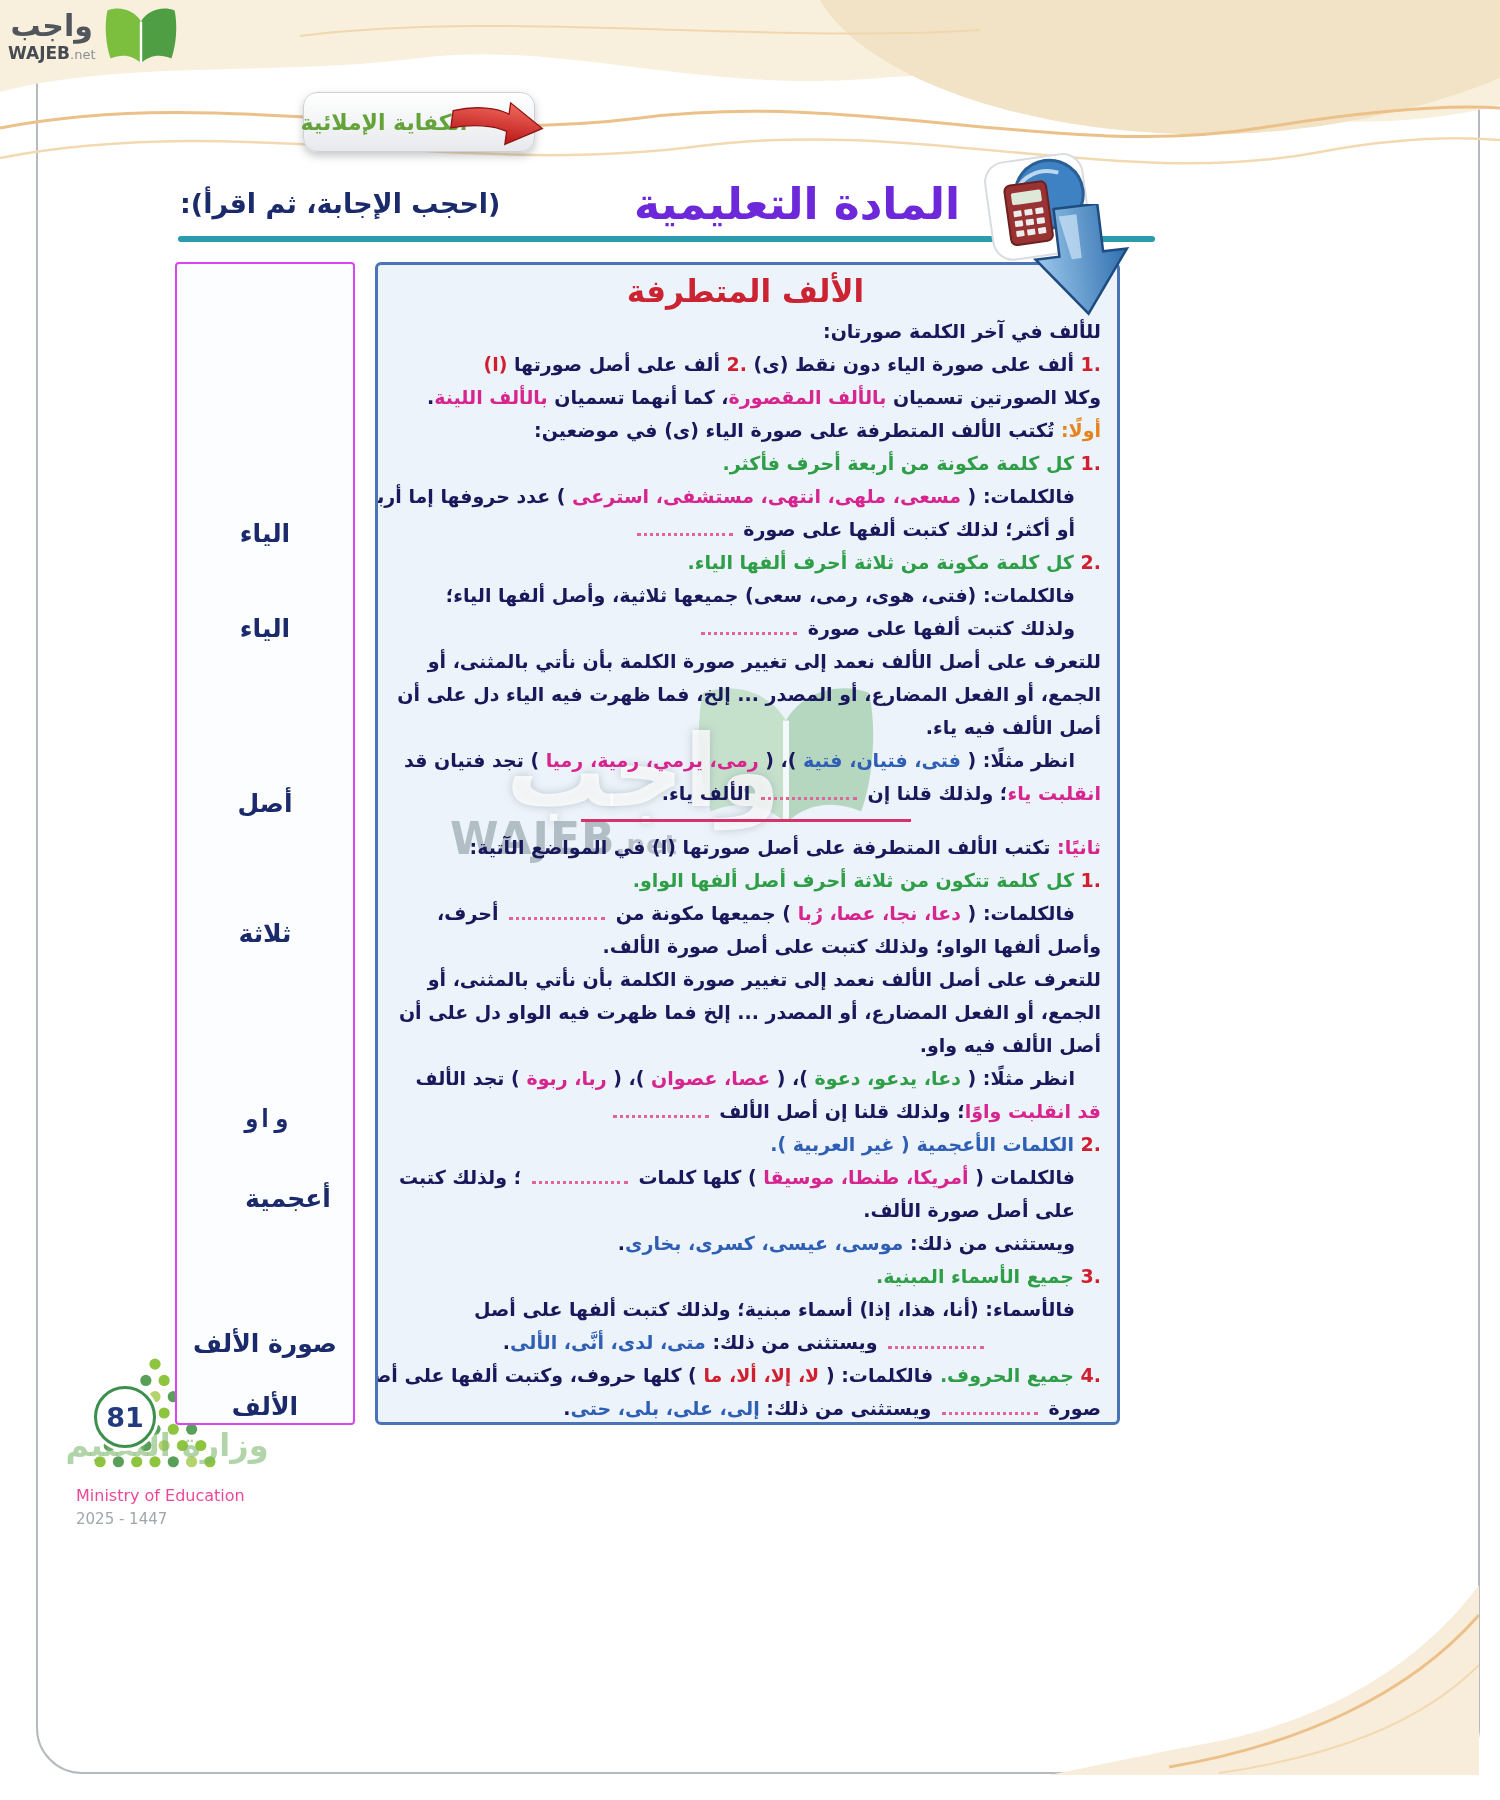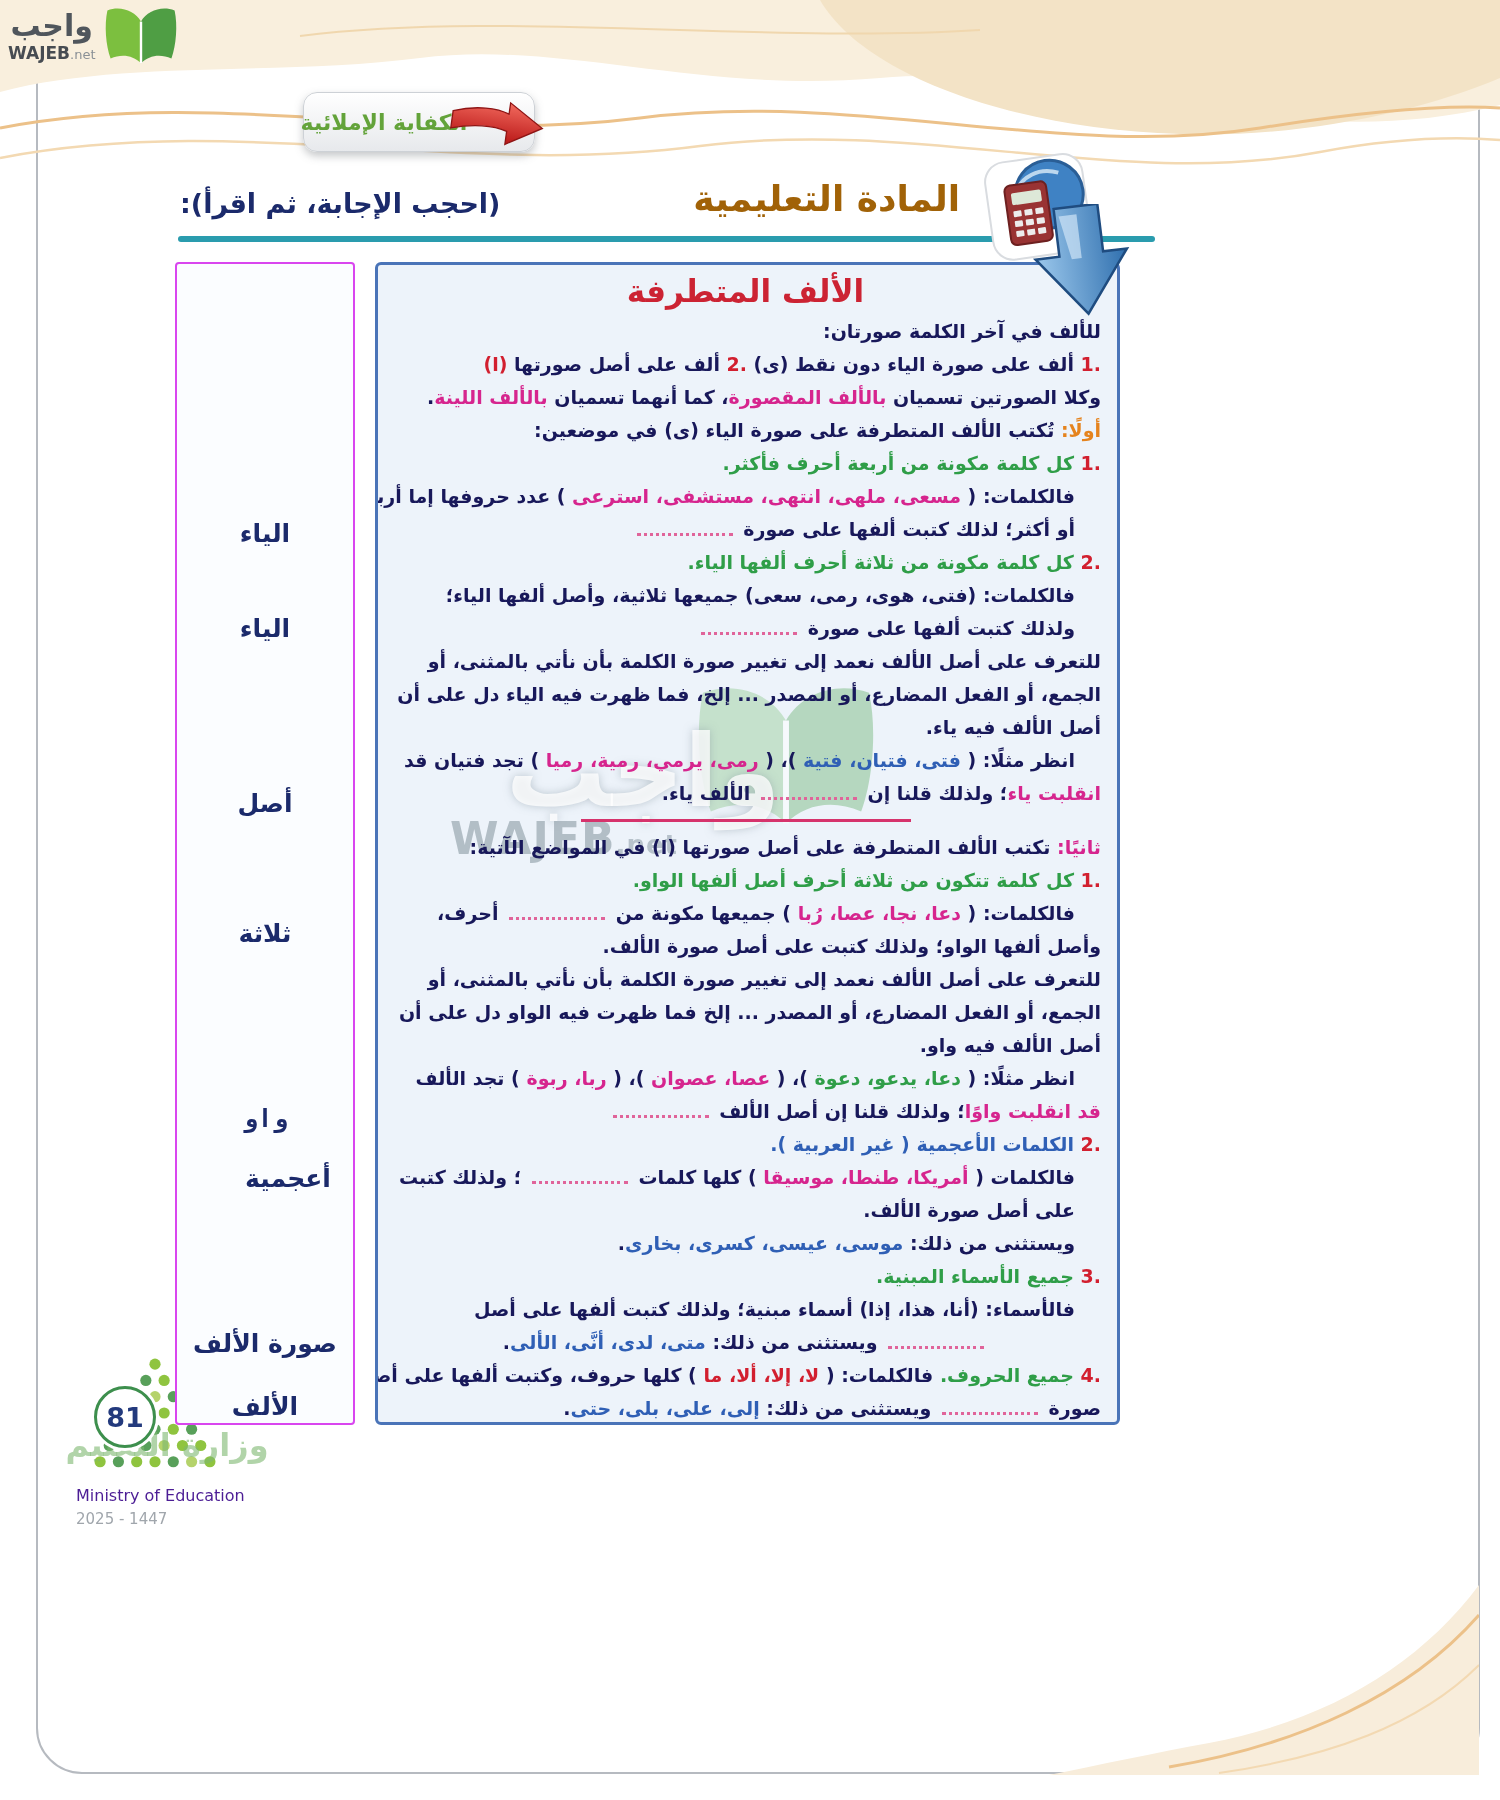--- a/index.html
+++ b/index.html
@@ -24,21 +24,21 @@
            background:linear-gradient(#ffffff,#e7e9ec); border:1px solid #cdd1d6; border-radius:14px;
            box-shadow:0 4px 8px rgba(90,95,100,.35); }
   .badge-label { position:absolute; right:80px; left:10px; top:0; bottom:0; display:flex; align-items:center;
                  justify-content:center; font-size:22px; font-weight:bold; color:#63a33a; direction:rtl; white-space:nowrap; }
   .badge-arrow { position:absolute; left:146px; top:4px; width:96px; height:54px; }
 
   
   .instruction { position:absolute; left:180px; top:188px; z-index:5; direction:rtl;
                  font-size:27px; font-weight:bold; color:#1b2a6b; white-space:nowrap; }
   .header-title { position:absolute; left:695px; top:178px; width:265px; z-index:5; direction:rtl;
-                  text-align:left; font-size:36px; font-weight:bold; color:#a16207; white-space:nowrap; }
+                  text-align:left; font-size:44px; font-weight:bold; color:#6d28d9; white-space:nowrap; }
   .edu-icon  { position:absolute; left:975px; top:146px; width:124px; height:124px; z-index:6; }
   .down-arrow{ position:absolute; left:1032px; top:204px; width:100px; height:112px; z-index:7; }
   .teal-line { position:absolute; left:178px; top:236px; width:977px; height:6px; background:#2a9cae;
                border-radius:3px; z-index:4; }
 
   
   .answers-panel { position:absolute; left:175px; top:262px; width:180px; height:1163px; z-index:5;
                    background:#fbfdff; border:2px solid #d946ef; border-radius:4px; }
   .answer-word { position:absolute; left:0; width:100%; text-align:center; direction:rtl;
                  font-size:25px; font-weight:bold; color:#1b2a6b; white-space:nowrap; }
@@ -64,21 +64,21 @@
   .c-n{color:#18185a} .c-r{color:#d21f2f} .c-g{color:#2f9e48} .c-m{color:#d6258e} .c-b{color:#2f5fb5} .c-o{color:#e5831d}
   .blank { display:inline-block; width:96px; border-bottom:3px dotted #e0649a; height:12px; margin:0 4px; }
 
   
   .ministry-dots { position:absolute; left:70px; top:1354px; width:170px; height:122px; z-index:4; }
   .ministry-ar { position:absolute; left:52px; top:1426px; width:230px; text-align:center; z-index:4;
                  direction:rtl; font-size:32px; font-weight:bold; color:rgba(125,184,111,.6); white-space:nowrap; }
   .page-num { position:absolute; left:94px; top:1386px; width:62px; height:62px; z-index:6; background:#fff;
               border:3px solid #3d8f4d; border-radius:50%; display:flex; align-items:center; justify-content:center;
               font-size:27px; font-weight:bold; color:#233a7d; box-shadow:0 0 0 3px #fff; }
-  .ministry-en { position:absolute; left:76px; top:1486px; z-index:4; font-size:16px; color:#4c1d95; }
+  .ministry-en { position:absolute; left:76px; top:1486px; z-index:4; font-size:16px; color:#ec4899; }
   .edition     { position:absolute; left:76px; top:1510px; z-index:4; font-size:15px; color:#a0a6ac; }
 </style>
 </head>
 <body>
 
 <div class="page">
 
   <svg class="deco-top" viewBox="0 0 1500 270" preserveAspectRatio="none">
     <path d="M0,0 H1500 V105 C1280,160 1080,60 880,78 C700,94 560,40 420,58 C280,76 120,60 0,92 Z" fill="#f9efdd"></path>
     <path d="M820,0 C860,70 1000,128 1180,134 C1300,138 1420,112 1500,78 V0 Z" fill="#f3e3c6"></path>
@@ -161,21 +161,21 @@
 
   <div class="teal-line"></div>
 
   <div class="answers-panel">
     <div>
         <div class="answer-word" style="top: 255px;">الياء</div>
         <div class="answer-word" style="top: 350px;">الياء</div>
         <div class="answer-word" style="top: 525px;">أصل</div>
         <div class="answer-word" style="top: 655px;">ثلاثة</div>
         <div class="answer-word" style="top: 840px; font-family: Liberation Mono, monospace;">واو</div>
-        <div class="answer-word" style="top: 900px; padding-left: 46px;">أعجمية</div>
+        <div class="answer-word" style="top: 920px; padding-left: 46px;">أعجمية</div>
         <div class="answer-word" style="top: 1065px;">صورة الألف</div>
         <div class="answer-word" style="top: 1128px;">الألف</div>
       </div>
   </div>
 
   <div class="main-panel">
     <div class="watermark">
       <svg class="wm-book" viewBox="0 0 100 90">
         <path d="M50,22 C42,8 24,2 8,8 C4,26 6,52 12,68 C26,62 40,64 50,74 Z" fill="#9ed0a0"></path>
         <path d="M50,22 C58,8 76,2 92,8 C96,26 94,52 88,68 C74,62 60,64 50,74 Z" fill="#7fbd86"></path>

